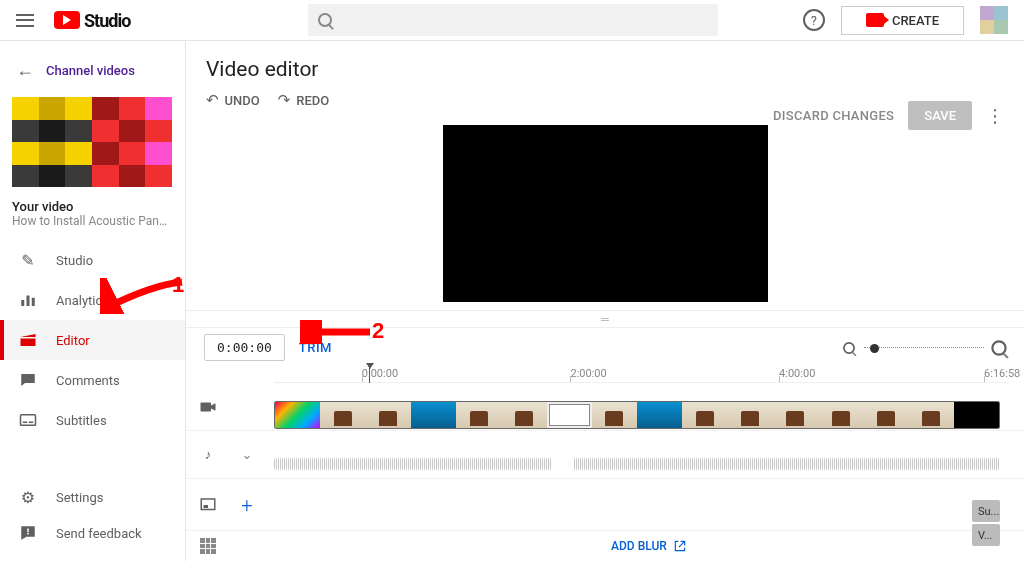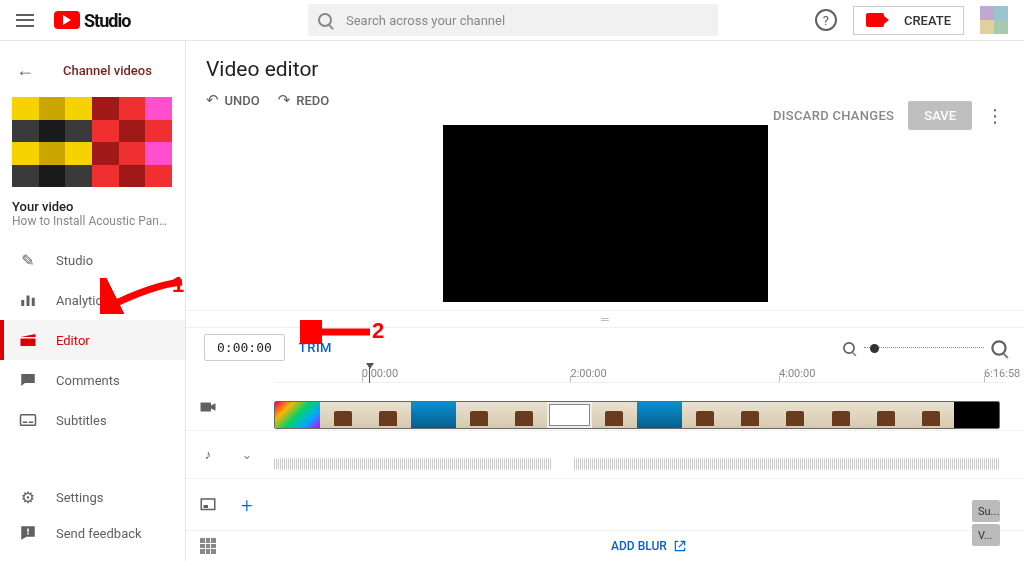--- a/index.html
+++ b/index.html
@@ -41,35 +41,35 @@
     background: #f1f1f1; border-radius: 2px; display: flex; align-items: center;
     padding: 0 10px; color: #888; font-size: 13px;
   }
   .search-bar .mag { margin-right: 14px; }
   .mag {
     width: 14px; height: 14px; display: inline-block; position: relative; border: 2px solid #888; border-radius: 50%;
   }
   .mag::after { content: ""; position: absolute; width: 6px; height: 2px; background: #888; bottom: -3px; right: -4px; transform: rotate(45deg); }
   .header-right { position: absolute; right: 16px; display: flex; align-items: center; gap: 16px; }
   .help-icon { width: 22px; height: 22px; border: 2px solid #606060; border-radius: 50%; display: flex; align-items: center; justify-content: center; font-size: 13px; cursor: pointer; }
-  .create-btn { display: flex; align-items: center; border: 1px solid #ccc; padding: 6px 12px; cursor: pointer; font-weight: 500; font-size: 13px; color: #333; gap: 20px; }
+  .create-btn { display: flex; align-items: center; border: 1px solid #ccc; padding: 6px 24px; cursor: pointer; font-weight: 500; font-size: 13px; color: #333; gap: 8px; }
   .create-btn .cam { width: 18px; height: 14px; background: #ff0000; border-radius: 2px; position: relative; }
   .create-btn .cam::after { content: ""; position: absolute; right: -5px; top: 3px; border-left: 5px solid #ff0000; border-top: 4px solid transparent; border-bottom: 4px solid transparent; }
   .avatar { width: 28px; height: 28px; display: grid; grid-template-columns: 1fr 1fr; grid-template-rows: 1fr 1fr; cursor: pointer; }
   .avatar div:nth-child(1){background:#c0a8d0;} .avatar div:nth-child(2){background:#9cc4d0;}
   .avatar div:nth-child(3){background:#e0d0a0;} .avatar div:nth-child(4){background:#a8c8b0;}
 
   
   .content { display: flex; height: calc(100% - 46px); }
 
   
   .sidebar { width: 186px; border-right: 1px solid #e5e5e5; display: flex; flex-direction: column; padding-top: 10px; position: relative; }
   .sidebar-top { display: flex; align-items: center; padding: 8px 16px; cursor: pointer; }
   .back-arrow { font-size: 18px; color: #606060; }
-  .channel-videos { margin-left: 29px; font-size: 13px; font-weight: 500; color: #7f1d1d; }
+  .channel-videos { margin-left: 12px; font-size: 13px; font-weight: 500; color: #4c1d95; }
   .thumb {
     margin: 8px 12px 10px 12px; height: 90px; width: 160px;
     display: grid; grid-template-columns: repeat(6,1fr); grid-template-rows: repeat(4,1fr);
     cursor: pointer;
   }
   .thumb div { background: #ccc; }
   .thumb .y{background:#f6d300;} .thumb .dy{background:#c9a600;}
   .thumb .r{background:#f03030;} .thumb .dr{background:#a01818;}
   .thumb .m{background:#ff4fcf;} .thumb .gy{background:#3a3a3a;}
   .thumb .dg{background:#1a1a1a;}
@@ -178,21 +178,20 @@
     <span></span>
       <span></span>
       <span></span>
   </div>
   <div class="yt-logo">
     <span class="yt-logo-mark"></span>
     <span class="yt-logo-text">Studio</span>
   </div>
   <div class="search-bar">
     <span class="mag"></span>
-    <span>Search across your channel</span>
   </div>
   <div class="header-right">
     <div class="help-icon">?</div>
     <div class="create-btn">
       <span class="cam"></span>
       <span>CREATE</span>
     </div>
     <div class="avatar">
       <div></div>
         <div></div>

